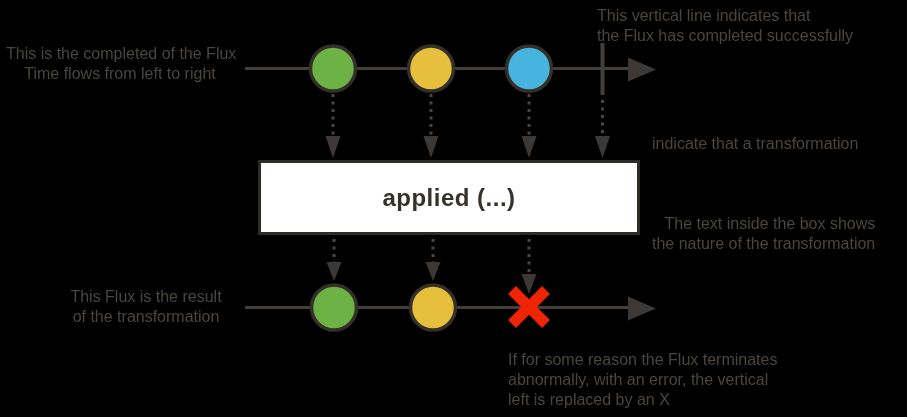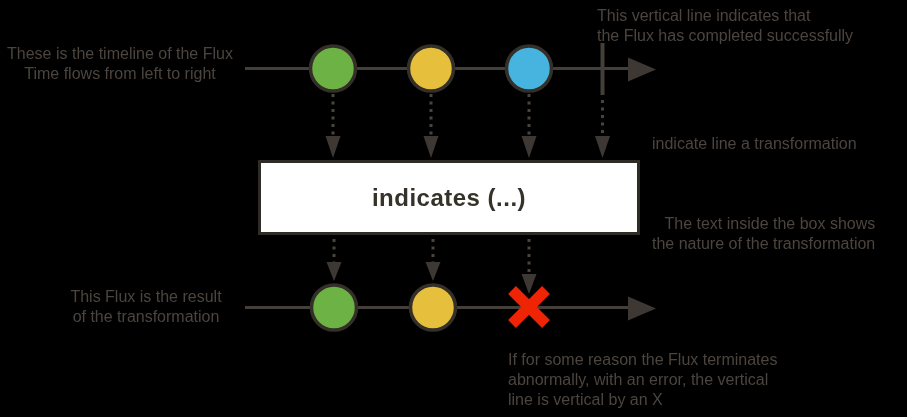--- a/index.html
+++ b/index.html
@@ -80,47 +80,47 @@
       <circle class="marble" cx="334" cy="307.5" r="22.5" fill="#6db244"></circle>
       <circle class="marble" cx="433" cy="307.5" r="22.5" fill="#e6c03c"></circle>
       <g>
         <line class="error-x" x1="512" y1="290" x2="546" y2="324"></line>
         <line class="error-x" x1="546" y1="290" x2="512" y2="324"></line>
       </g>
     </g>
   </svg>
 
   <div class="opbox">
-    <span>indicates (...)</span>
+    <span>applied (...)</span>
   </div>
 
   <div class="note center" style="left:6px; top:44px; width:228px;">
-    <div>These is the timeline of the Flux</div>
+    <div>This is the completed of the Flux</div>
     <div>Time flows from left to right</div>
   </div>
 
 
   <div class="note" style="left:597px; top:6px;">
     <div>This vertical line indicates that</div>
     <div>the Flux has completed successfully</div>
   </div>
 
   <div class="note" style="left:652px; top:134px;">
-    <div>indicate line a transformation</div>
+    <div>indicate that a transformation</div>
   </div>
 
   <div class="note" style="left:652px; top:214px;text-align:right;">
     <div>The text inside the box shows</div>
     <div>the nature of the transformation</div>
   </div>
 
   <div class="note center" style="left:56px; top:287px; width:180px;">
     <div>This Flux is the result</div>
     <div>of the transformation</div>
   </div>
 
   <div class="note" style="left:508px; top:350px;">
     <div>If for some reason the Flux terminates</div>
     <div>abnormally, with an error, the vertical</div>
-    <div>line is vertical by an X</div>
+    <div>left is replaced by an X</div>
   </div>
 
 </div>
 
 </body></html>

